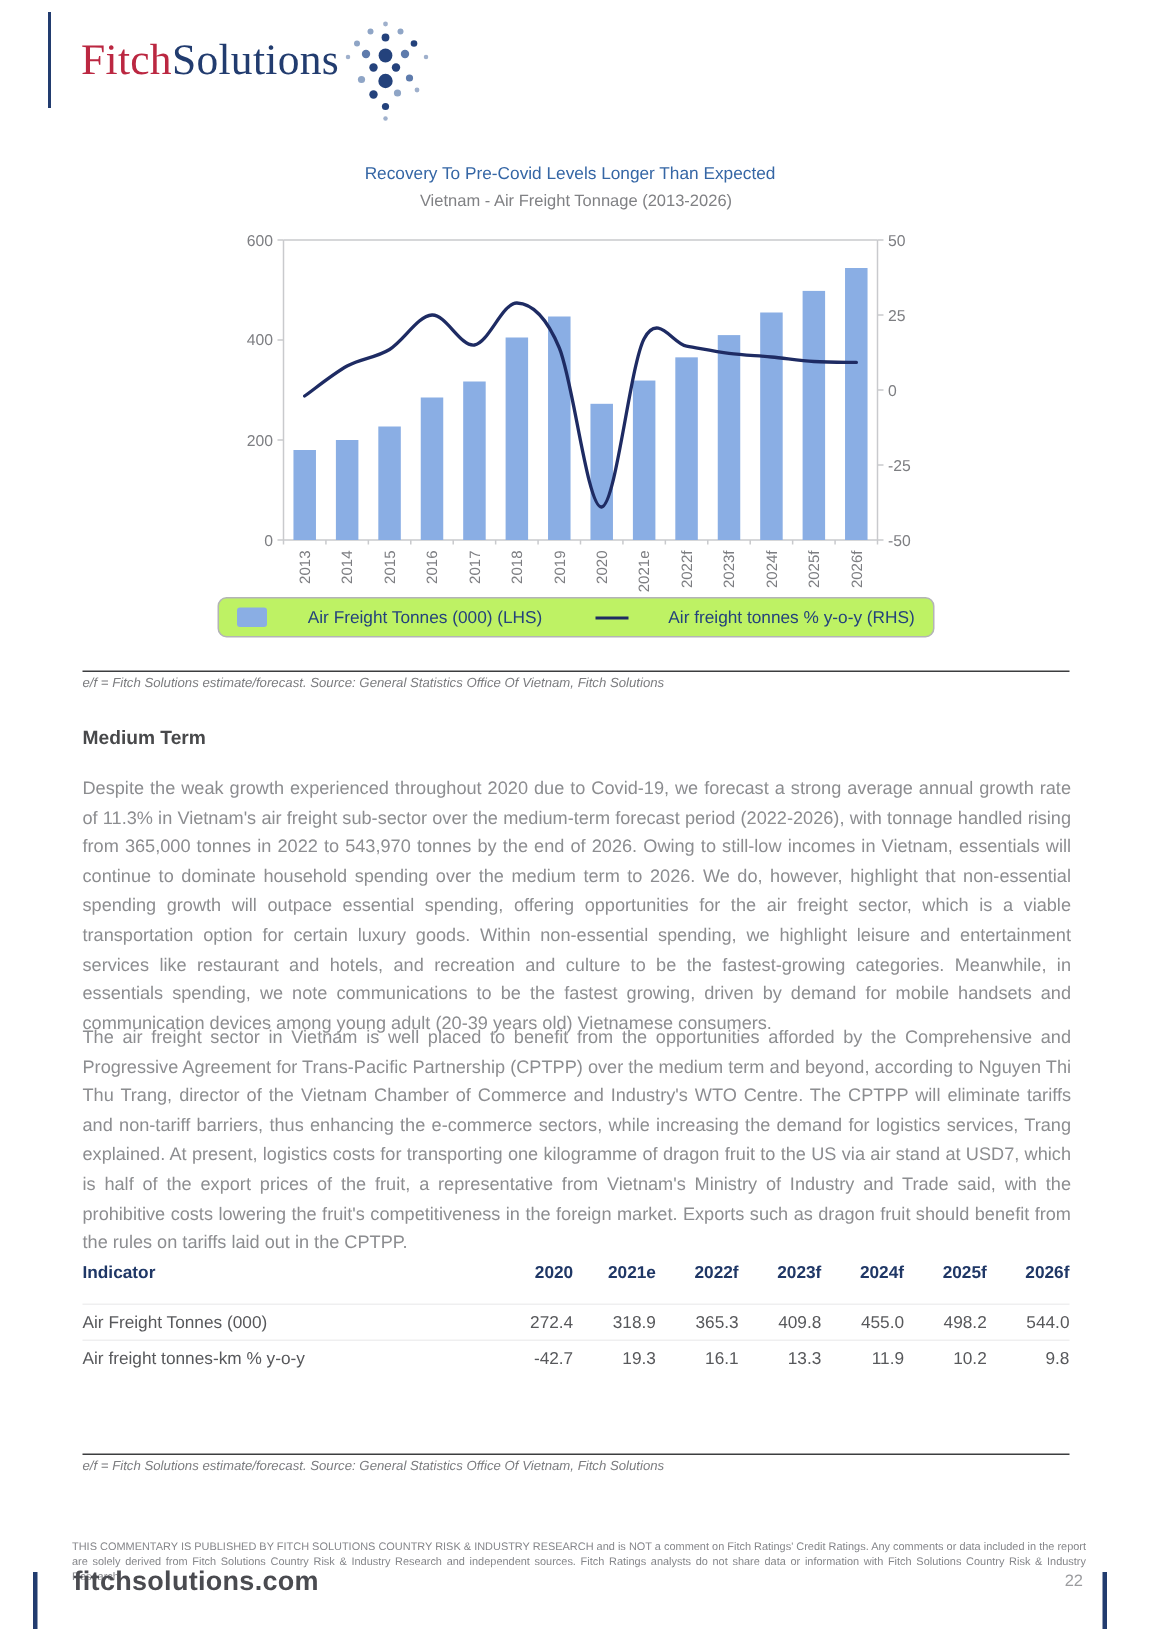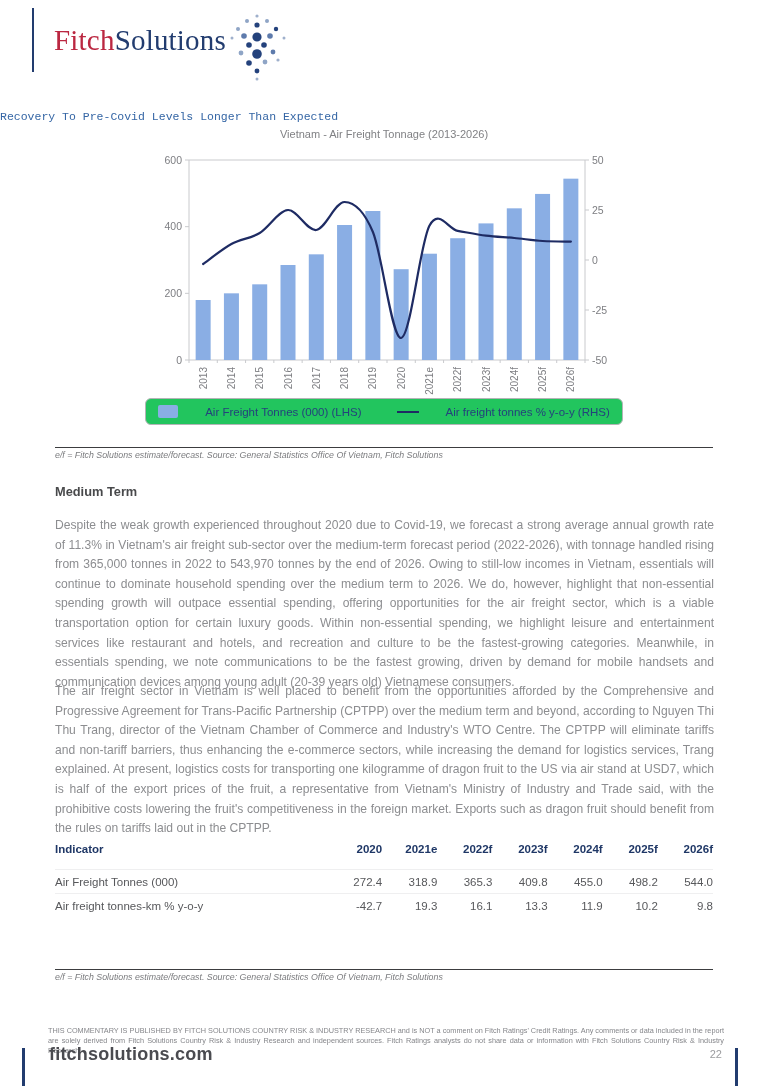--- a/index.html
+++ b/index.html
@@ -10,28 +10,28 @@
   
   .brand-rule { position:absolute; left:32px; top:8px; width:2px; height:64px; background:#223C6F; }
   .logo { position:absolute; left:54px; top:24px; display:flex; align-items:flex-start;
           font-family:"Liberation Serif", serif; font-size:29px; letter-spacing:.2px; }
   .logo .fitch { color:#BB2741; }
   .logo .solutions { color:#223C6F; }
   .logo svg { margin-left:3px; margin-top:-12px; }
   .report-title { position:absolute; right:55px; top:31px; font-size:12px; font-weight:bold; color:#1B3E72; }
 
   
-  .chart-title { position:absolute; left:0; top:110px; width:760px; text-align:left;
-                 font-size:11.5px; color:#3566A5;font-family:Liberation Mono, monospace; }
+  .chart-title { position:absolute; left:0; top:110px; width:760px; text-align:center;
+                 font-size:11.5px; color:#3566A5; }
   .chart-subtitle { position:absolute; left:0; top:128px; width:768px; text-align:center;
                  font-size:11px; color:#808184; }
   #chart-svg { position:absolute; left:159px; top:146px; }
   .legend-wrap { position:absolute; left:0; top:398px; width:768px; display:flex; justify-content:center; }
   .legend-box { display:inline-flex; align-items:center; gap:27px; border:1px solid #b3b4b6;
-                border-radius:6px; padding:6px 12px; font-size:11.5px; color:#24427C; background:#22c55e; }
+                border-radius:6px; padding:6px 12px; font-size:11.5px; color:#24427C; background:#bef264; }
   .legend-swatch-bar { width:20px; height:13px; background:#8AAEE4; border-radius:2px; }
   .legend-swatch-line { width:22px; height:0; border-top:2.6px solid #1E2B63; margin-left:8px; }
 
   
   .rule-dark { position:absolute; left:55px; width:658px; height:0; border-top:1.6px solid #3c3d3f; }
   .source-note { position:absolute; left:55px; width:658px; font-size:8.8px; font-style:italic; color:#7b7c7f; }
 
   .section-heading { position:absolute; left:55px; top:484px; font-size:12.8px; font-weight:bold; color:#48494b; }
   .body-para { position:absolute; left:55px; width:659px; font-size:12.1px; line-height:19.6px;
                color:#8c8d90; text-align:justify; }

